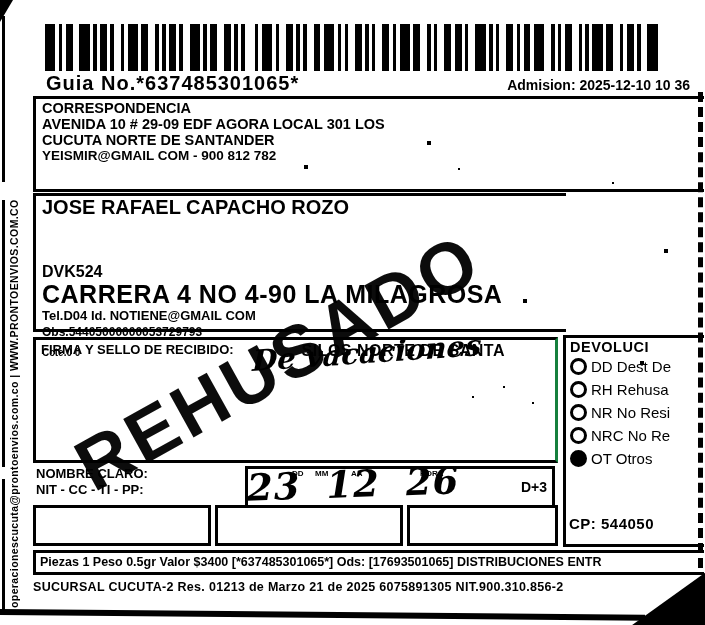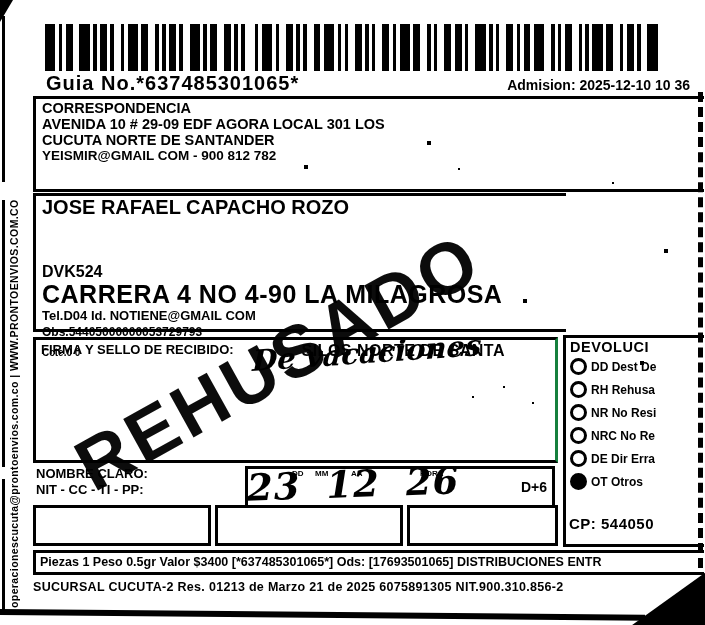--- a/index.html
+++ b/index.html
@@ -70,21 +70,21 @@
   .slot-row{position:absolute;left:33px;top:505px;width:525px;height:41px;display:flex;gap:4px;}
   .slot{box-sizing:border-box;border:3px solid #000;height:100%;}
   .slot1{width:178px;}.slot2{width:188px;}.slot3{width:151px;}
   
   .devolucion{position:absolute;left:563px;top:335px;width:141px;height:212px;box-sizing:border-box;
               border:3px solid #000;border-right:none;padding:1px 0 0 4px;}
   .dev-title{font-size:14.5px;font-weight:bold;letter-spacing:.5px;margin-bottom:3px;}
   .opt-row{display:flex;align-items:center;margin-bottom:6px;}
   .opt-dot{width:11px;height:11px;border:3px solid #000;border-radius:50%;margin-right:4px;flex:0 0 auto;}
   .opt-dot.checked{background:#000;}
-  .opt-label{font-size:12px;font-weight:bold;white-space:nowrap;}
+  .opt-label{font-size:15px;font-weight:normal;white-space:nowrap;}
   .cp{position:absolute;left:3px;top:177px;font-size:15px;font-weight:bold;letter-spacing:.5px;}
   
   .piezas{position:absolute;left:33px;top:550px;width:671px;height:25px;box-sizing:border-box;
           border:3px solid #000;border-right:none;font-size:12.5px;font-weight:bold;
           padding:2px 4px;white-space:nowrap;overflow:hidden;}
   .sucursal{position:absolute;left:33px;top:580px;font-size:12.5px;font-weight:bold;
             letter-spacing:.3px;white-space:nowrap;}
 </style>
 </head>
 <body>
@@ -252,21 +252,21 @@
     <div>NIT - CC - TI - PP:</div>
   </div>
 
   <div class="datebox">
       <span class="hdr">DD</span>
       <span class="hdr">MM</span>
       <span class="hdr">AA</span>
       <span class="hdr">HORA</span>
     </div>
   <div class="date-hand">23 12 26</div>
-  <div class="d3">D+6</div>
+  <div class="d3">D+3</div>
 
   <div class="slot-row">
     <div class="slot slot1"></div>
     <div class="slot slot2"></div>
     <div class="slot slot3"></div>
   </div>
 
   <div class="devolucion">
     <div class="dev-title">DEVOLUCI</div>
     <div>
@@ -280,24 +280,20 @@
         </div>
         <div class="opt-row">
           <span class="opt-dot"></span>
           <span class="opt-label">NR No Resi</span>
         </div>
         <div class="opt-row">
           <span class="opt-dot"></span>
           <span class="opt-label">NRC No Re</span>
         </div>
         <div class="opt-row">
-          <span class="opt-dot"></span>
-          <span class="opt-label">DE Dir Erra</span>
-        </div>
-        <div class="opt-row">
           <span class="opt-dot checked"></span>
           <span class="opt-label">OT Otros</span>
         </div>
       </div>
     <div class="cp">CP: 544050</div>
   </div>
 
   <div class="piezas">Piezas 1 Peso 0.5gr Valor $3400 [*637485301065*] Ods: [17693501065] DISTRIBUCIONES ENTR</div>
   <div class="sucursal">SUCURSAL CUCUTA-2 Res. 01213 de Marzo 21 de 2025 6075891305 NIT.900.310.856-2</div>
 

